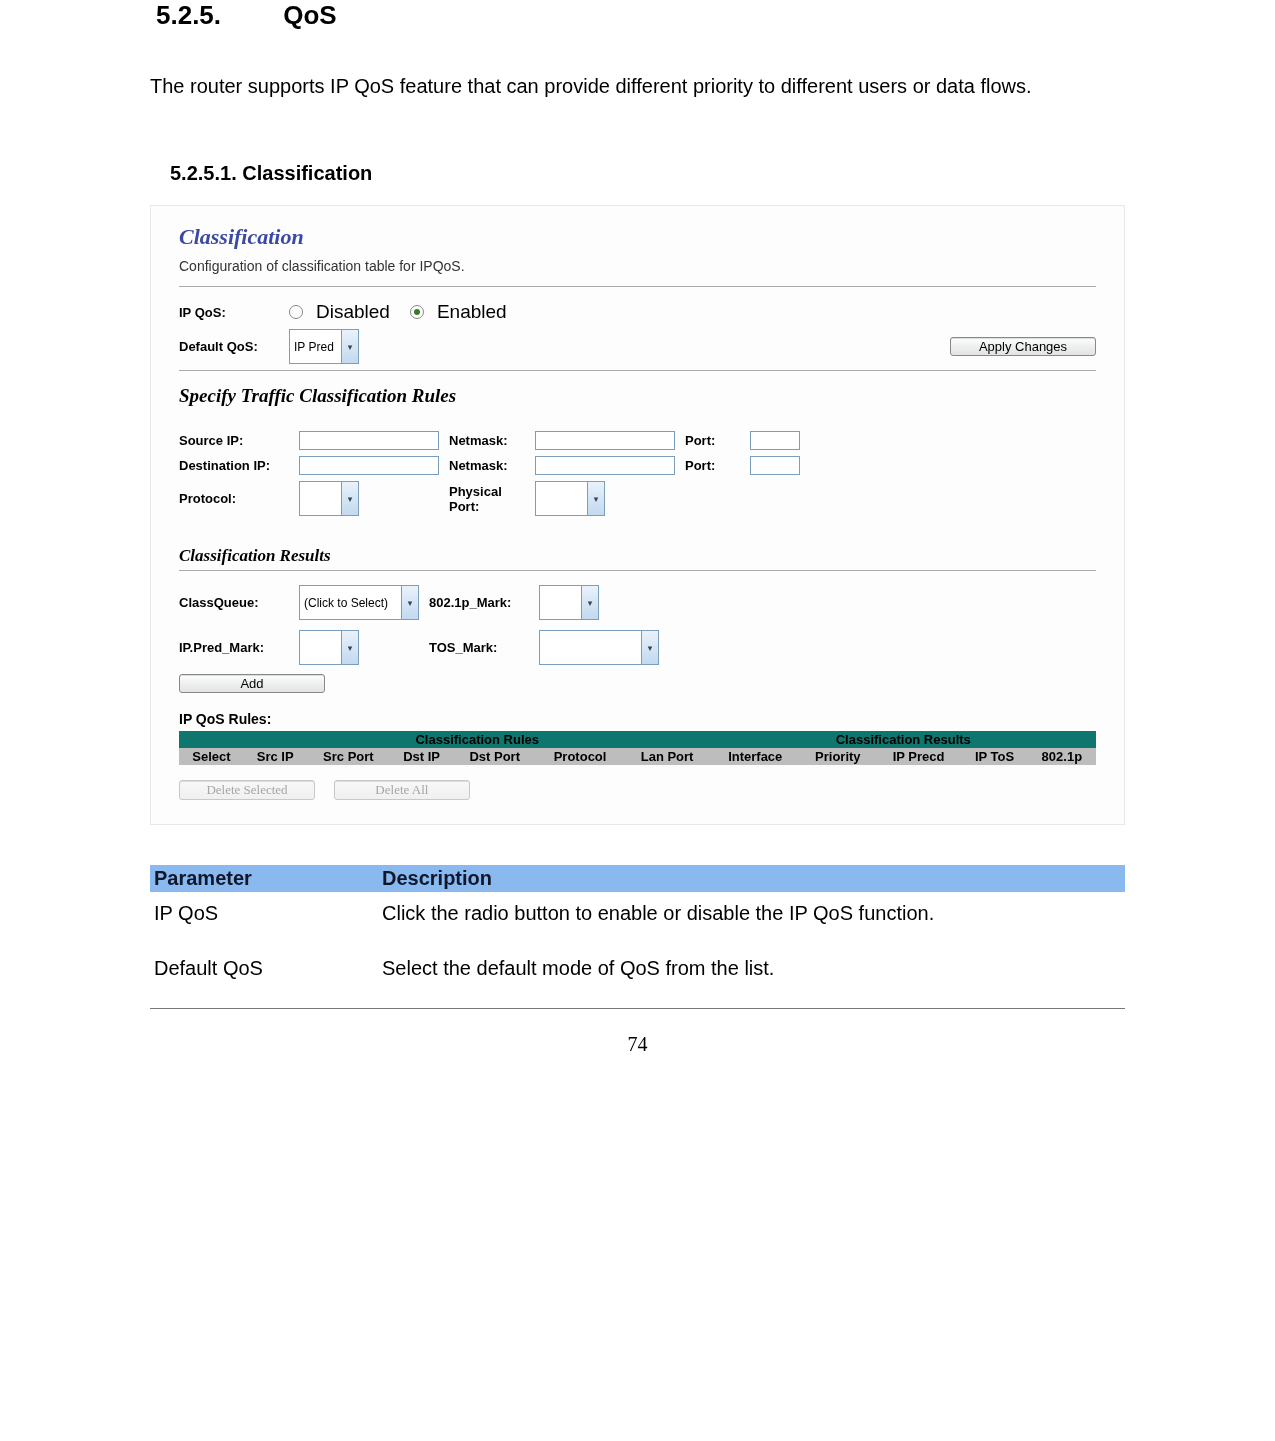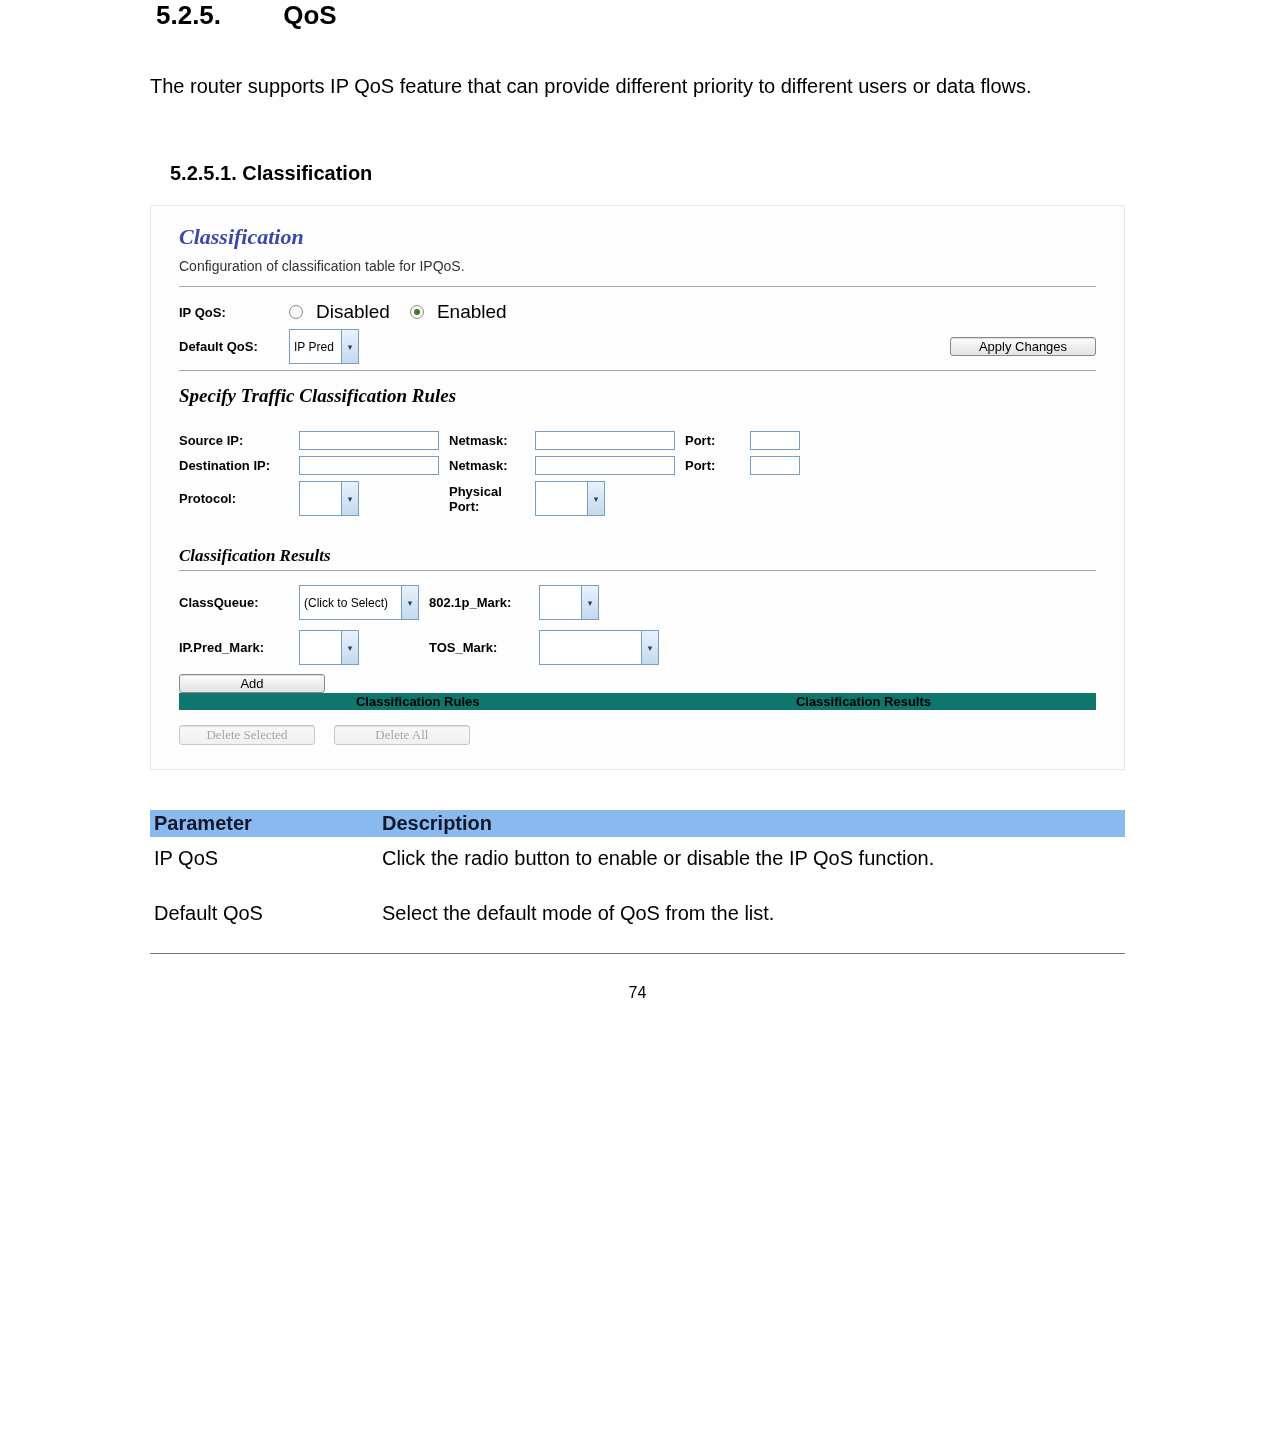--- a/index.html
+++ b/index.html
@@ -119,21 +119,21 @@
   .qos-rules-lbl{font-weight:bold;font-size:14px;margin-top:18px;margin-bottom:4px;}
   table.rulestbl{ width:100%;border-collapse:collapse;font-size:13px;}
   table.rulestbl th{background:#bdbdbd;font-weight:bold;padding:1px 2px;}
   table.rulestbl th.group{background:#0f766e;}
   .del-row{margin-top:14px;}
   
   table.paramtbl{ width:100%;border-collapse:collapse;font-size:20px;}
   table.paramtbl th{ background:#8ab9f0;color:#0f172a;text-align:left;font-weight:bold;padding:2px 4px;}
   table.paramtbl td{ vertical-align:top;padding:6px 4px 18px 4px;line-height:1.55;}
   .footer-line{ border-top:1px solid #777;margin-top:6px;}
-  .pagenum{ text-align:center;font-size:16px;margin-top:30px;}
+  .pagenum{ text-align:center;font-size:20px;margin-top:24px;font-family:Liberation Serif, serif;}
 </style>
 </head>
 <body>
 
 <div class="page">
 
   <h2 class="h525">
     <span class="num">5.2.5.</span>
     <span>QoS</span>
   </h2>
@@ -226,26 +226,41 @@
       <span class="lbl">TOS_Mark:</span>
       <span class="select" style="width:120px;">
           <span></span>
           <span class="arrow">▾</span>
         </span>
     </div>
     <div style="margin-top:8px;">
       <span class="btn" style="min-width:120px;">Add</span>
     </div>
 
+    <div class="qos-rules-lbl">IP QoS Rules:</div>
     <table class="rulestbl">
       <tbody>
           <tr>
         <th class="group">&nbsp;</th>
         <th class="group" colspan="6">Classification Rules</th>
         <th class="group" colspan="5">Classification Results</th>
+      </tr>
+      <tr>
+        <th>Select</th>
+        <th>Src IP</th>
+        <th>Src Port</th>
+        <th>Dst IP</th>
+        <th>Dst Port</th>
+        <th>Protocol</th>
+        <th>Lan Port</th>
+        <th>Interface</th>
+        <th>Priority</th>
+        <th>IP Precd</th>
+        <th>IP ToS</th>
+        <th>802.1p</th>
       </tr>
     </tbody>
       </table>
 
     <div class="del-row">
       <span class="btn disabled" style="min-width:110px;">Delete Selected</span>
       &nbsp;&nbsp;
       <span class="btn disabled" style="min-width:110px;">Delete All</span>
     </div>
   </div>

